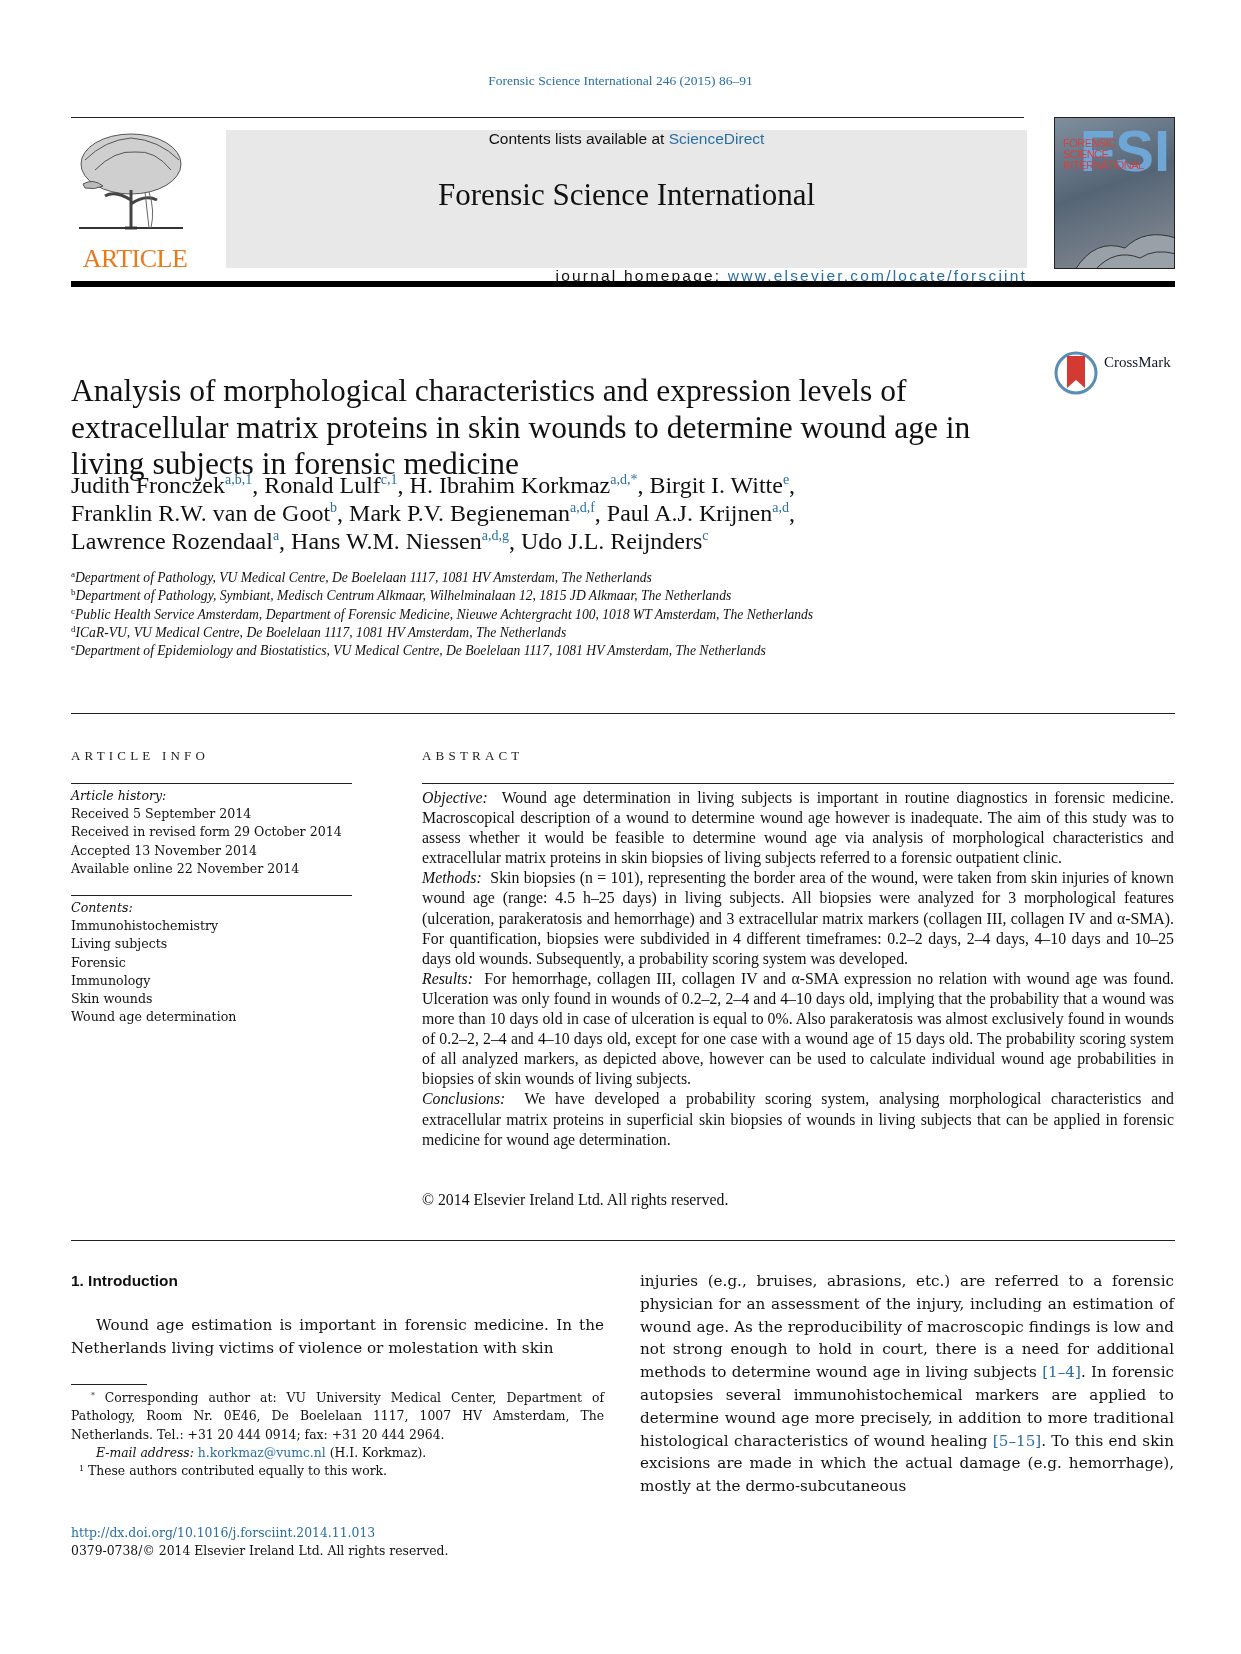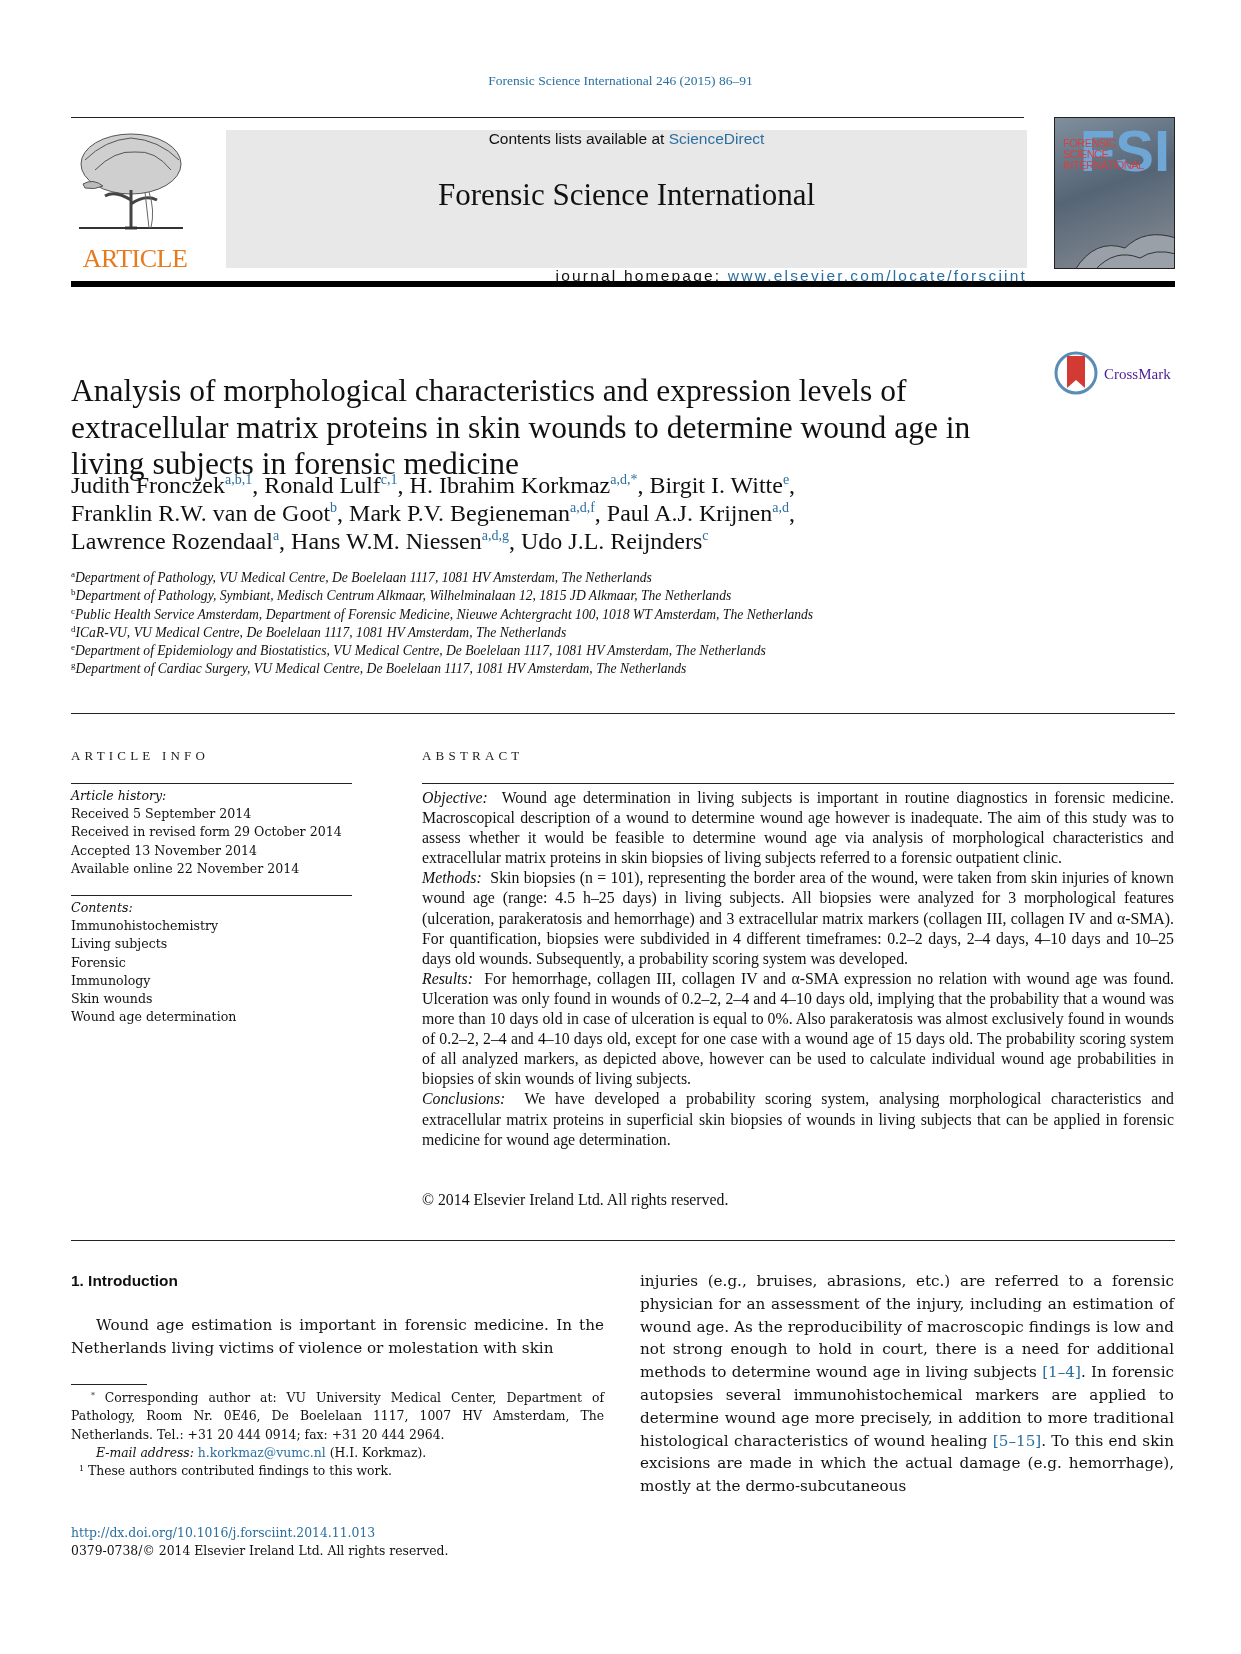--- a/index.html
+++ b/index.html
@@ -21,21 +21,21 @@
   .banner-home { top: 117px; width: 100%; text-align: right; font-family: "Liberation Sans", sans-serif; font-size: 15.5px; letter-spacing: 2.2px; color: #111; margin-top: 20px; }
 
   .cover { left: 1054px; top: 117px; width: 121px; height: 152px; background: linear-gradient(160deg, #7f8f9e 0%, #556575 45%, #8a8e96 100%); border: 1px solid #222; overflow: hidden; }
   .cover-fsi { right: 4px; top: 4px; font-family: "Liberation Sans", sans-serif; font-weight: bold; font-size: 58px; color: #6ea6d6; line-height: 1; }
   .cover-text { left: 8px; top: 20px; font-family: "Liberation Sans", sans-serif; font-size: 11px; line-height: 11px; color: #d94040; letter-spacing: -0.5px; }
 
   .thick-rule { left: 71px; top: 281px; width: 1104px; height: 6px; background: #000; }
 
   .title { left: 71px; top: 343px; width: 960px; font-size: 31.5px; line-height: 36.5px; color: #111; margin-top: 30px; }
   .crossmark { left: 1054px; top: 350px; width: 44px; height: 46px; }
-  .crossmark-label { left: 1104px; top: 366px; font-size: 15px; color: #4c1d95; font-family: Liberation Serif, serif; }
+  .crossmark-label { left: 1104px; top: 354px; font-size: 15px; color: #0f172a; font-family: Liberation Serif, serif; }
 
   .authors { left: 71px; top: 471px; width: 1000px; font-size: 24px; line-height: 28px; color: #111; }
   .authors sup { font-size: 14px; color: #2a6fa0; vertical-align: 9px; line-height: 0; }
 
   .affils { left: 71px; top: 569px; width: 1100px; font-size: 13.6px; line-height: 18.3px; font-style: italic; color: #111; }
   .affils sup { font-size: 9px; font-style: normal; vertical-align: 5px; line-height: 0; }
 
   .rule { height: 1px; background: #222; }
 
   .section-cap { font-family: "Liberation Serif", serif; font-size: 13px; letter-spacing: 4.2px; color: #222; }
@@ -123,21 +123,20 @@
     <span>Lawrence Rozendaal</span><sup>a</sup><span>, </span><span>Hans W.M. Niessen</span><sup>a,d,g</sup><span>, </span><span>Udo J.L. Reijnders</span><sup>c</sup>
   </div>
 </div>
 
 <div class="abs affils">
   <div><sup>a</sup><span>Department of Pathology, VU Medical Centre, De Boelelaan 1117, 1081 HV Amsterdam, The Netherlands</span></div>
   <div><sup>b</sup><span>Department of Pathology, Symbiant, Medisch Centrum Alkmaar, Wilhelminalaan 12, 1815 JD Alkmaar, The Netherlands</span></div>
   <div><sup>c</sup><span>Public Health Service Amsterdam, Department of Forensic Medicine, Nieuwe Achtergracht 100, 1018 WT Amsterdam, The Netherlands</span></div>
   <div><sup>d</sup><span>ICaR-VU, VU Medical Centre, De Boelelaan 1117, 1081 HV Amsterdam, The Netherlands</span></div>
   <div><sup>e</sup><span>Department of Epidemiology and Biostatistics, VU Medical Centre, De Boelelaan 1117, 1081 HV Amsterdam, The Netherlands</span></div>
-  <div><sup>g</sup><span>Department of Cardiac Surgery, VU Medical Centre, De Boelelaan 1117, 1081 HV Amsterdam, The Netherlands</span></div>
 </div>
 
 <div class="abs rule" style="left:71px;top:713px;width:1104px"></div>
 
 <div class="abs section-cap" style="left:71px;top:748px">ARTICLE INFO</div>
 <div class="abs rule" style="left:71px;top:783px;width:281px"></div>
 <div class="abs info-block" style="top:787px">
   <div class="hd">Article history:</div>
   <div>Received 5 September 2014</div>
   <div>Received in revised form 29 October 2014</div>
@@ -170,18 +169,18 @@
 <div class="abs intro-head">1. Introduction</div>
 <div class="abs body-col col1">Wound age estimation is important in forensic medicine. In the Netherlands living victims of violence or molestation with skin</div>
 <div class="abs body-col col2">
   <span>injuries (e.g., bruises, abrasions, etc.) are referred to a forensic physician for an assessment of the injury, including an estimation of wound age. As the reproducibility of macroscopic findings is low and not strong enough to hold in court, there is a need for additional methods to determine wound age in living subjects </span><span class="link">[1–4]</span><span>. In forensic autopsies several immunohistochemical markers are applied to determine wound age more precisely, in addition to more traditional histological characteristics of wound healing </span><span class="link">[5–15]</span><span>. To this end skin excisions are made in which the actual damage (e.g. hemorrhage), mostly at the dermo-subcutaneous</span>
 </div>
 
 <div class="abs fn-rule"></div>
 <div class="abs footnotes">
   <div>&nbsp;&nbsp;<sup>*</sup> <span>Corresponding author at: VU University Medical Center, Department of Pathology, Room Nr. 0E46, De Boelelaan 1117, 1007 HV Amsterdam, The Netherlands. Tel.: +31 20 444 0914; fax: +31 20 444 2964.</span></div>
   <div class="fn-indent"><i>E-mail address: </i><span class="link">h.korkmaz@vumc.nl</span><span> (H.I. Korkmaz).</span></div>
-  <div>&nbsp;&nbsp;<sup>1</sup> <span>These authors contributed findings to this work.</span></div>
+  <div>&nbsp;&nbsp;<sup>1</sup> <span>These authors contributed equally to this work.</span></div>
 </div>
 <div class="abs doi-block">
   <div class="link">http://dx.doi.org/10.1016/j.forsciint.2014.11.013</div>
   <div>0379-0738/© 2014 Elsevier Ireland Ltd. All rights reserved.</div>
 </div>
 
 </body></html>

